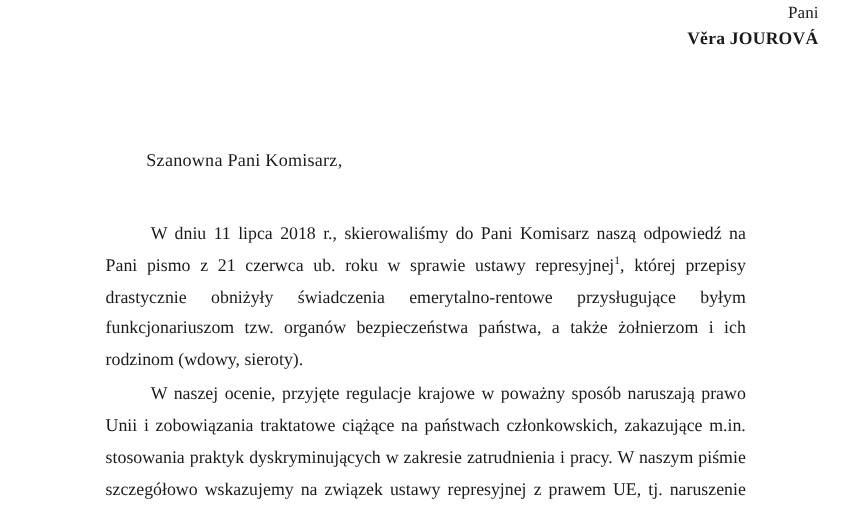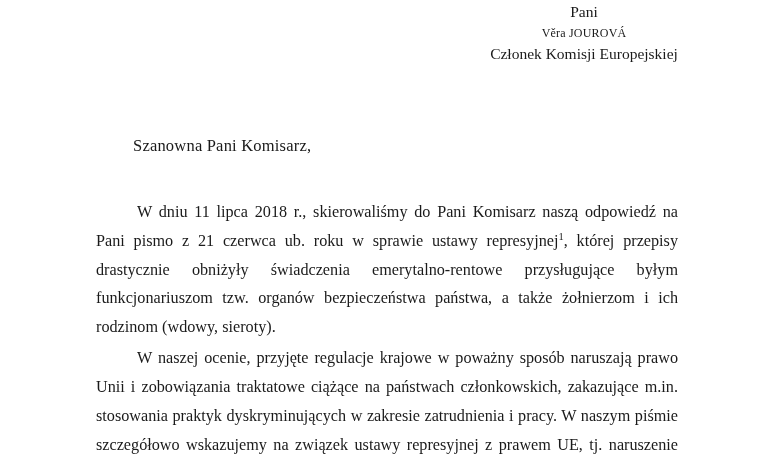--- a/index.html
+++ b/index.html
@@ -16,30 +16,30 @@
     font-family: "Liberation Serif", serif;
     color: #1a1a1a;
   }
 
   
   .addressee {
     position: absolute;
     left: 424px;
     top: 0px;
     width: 320px;
-    text-align: center;
+    text-align: right;
     line-height: 1.52;
   }
   .addressee .line {
     font-size: 15.5px;
     white-space: nowrap;
   }
   .addressee .line.name {
-    font-weight: normal;
-    font-size: 12px;
+    font-weight: bold;
+    font-size: 16px;
     letter-spacing: .2px;
   }
   .addressee .line.role {
     font-size: 15.5px;
   }
 
   
   .salutation {
     position: absolute;
     left: 133px;
@@ -73,21 +73,20 @@
   }
 </style>
 </head>
 <body>
 
 <div class="page">
 
   <div class="addressee">
     <div class="line honorific">Pani</div>
     <div class="line name">Věra JOUROVÁ</div>
-    <div class="line role">Członek Komisji Europejskiej</div>
   </div>
 
   <div class="salutation">Szanowna Pani Komisarz,</div>
 
   <div class="body">
     <p>
       <span>W dniu 11 lipca 2018 r., skierowaliśmy do Pani Komisarz naszą odpowiedź na Pani pismo z 21 czerwca ub. roku w sprawie ustawy represyjnej</span><sup>1</sup><span>, której przepisy drastycznie obniżyły świadczenia emerytalno-rentowe przysługujące byłym funkcjonariuszom tzw. organów bezpieczeństwa państwa, a także żołnierzom i ich rodzinom (wdowy, sieroty).</span>
     </p>
     <p>
       <span>W naszej ocenie, przyjęte regulacje krajowe w poważny sposób naruszają prawo Unii i zobowiązania traktatowe ciążące na państwach członkowskich, zakazujące m.in. stosowania praktyk dyskryminujących w zakresie zatrudnienia i pracy. W naszym piśmie szczegółowo wskazujemy na związek ustawy represyjnej z prawem UE, tj. naruszenie ogólnej zasady prawa wspólnotowego dotyczącej zakazu dyskryminacji ze względu na wiek, której Trybunał Sprawiedliwości UE nadał walor skutku bezpośredniego</span>

